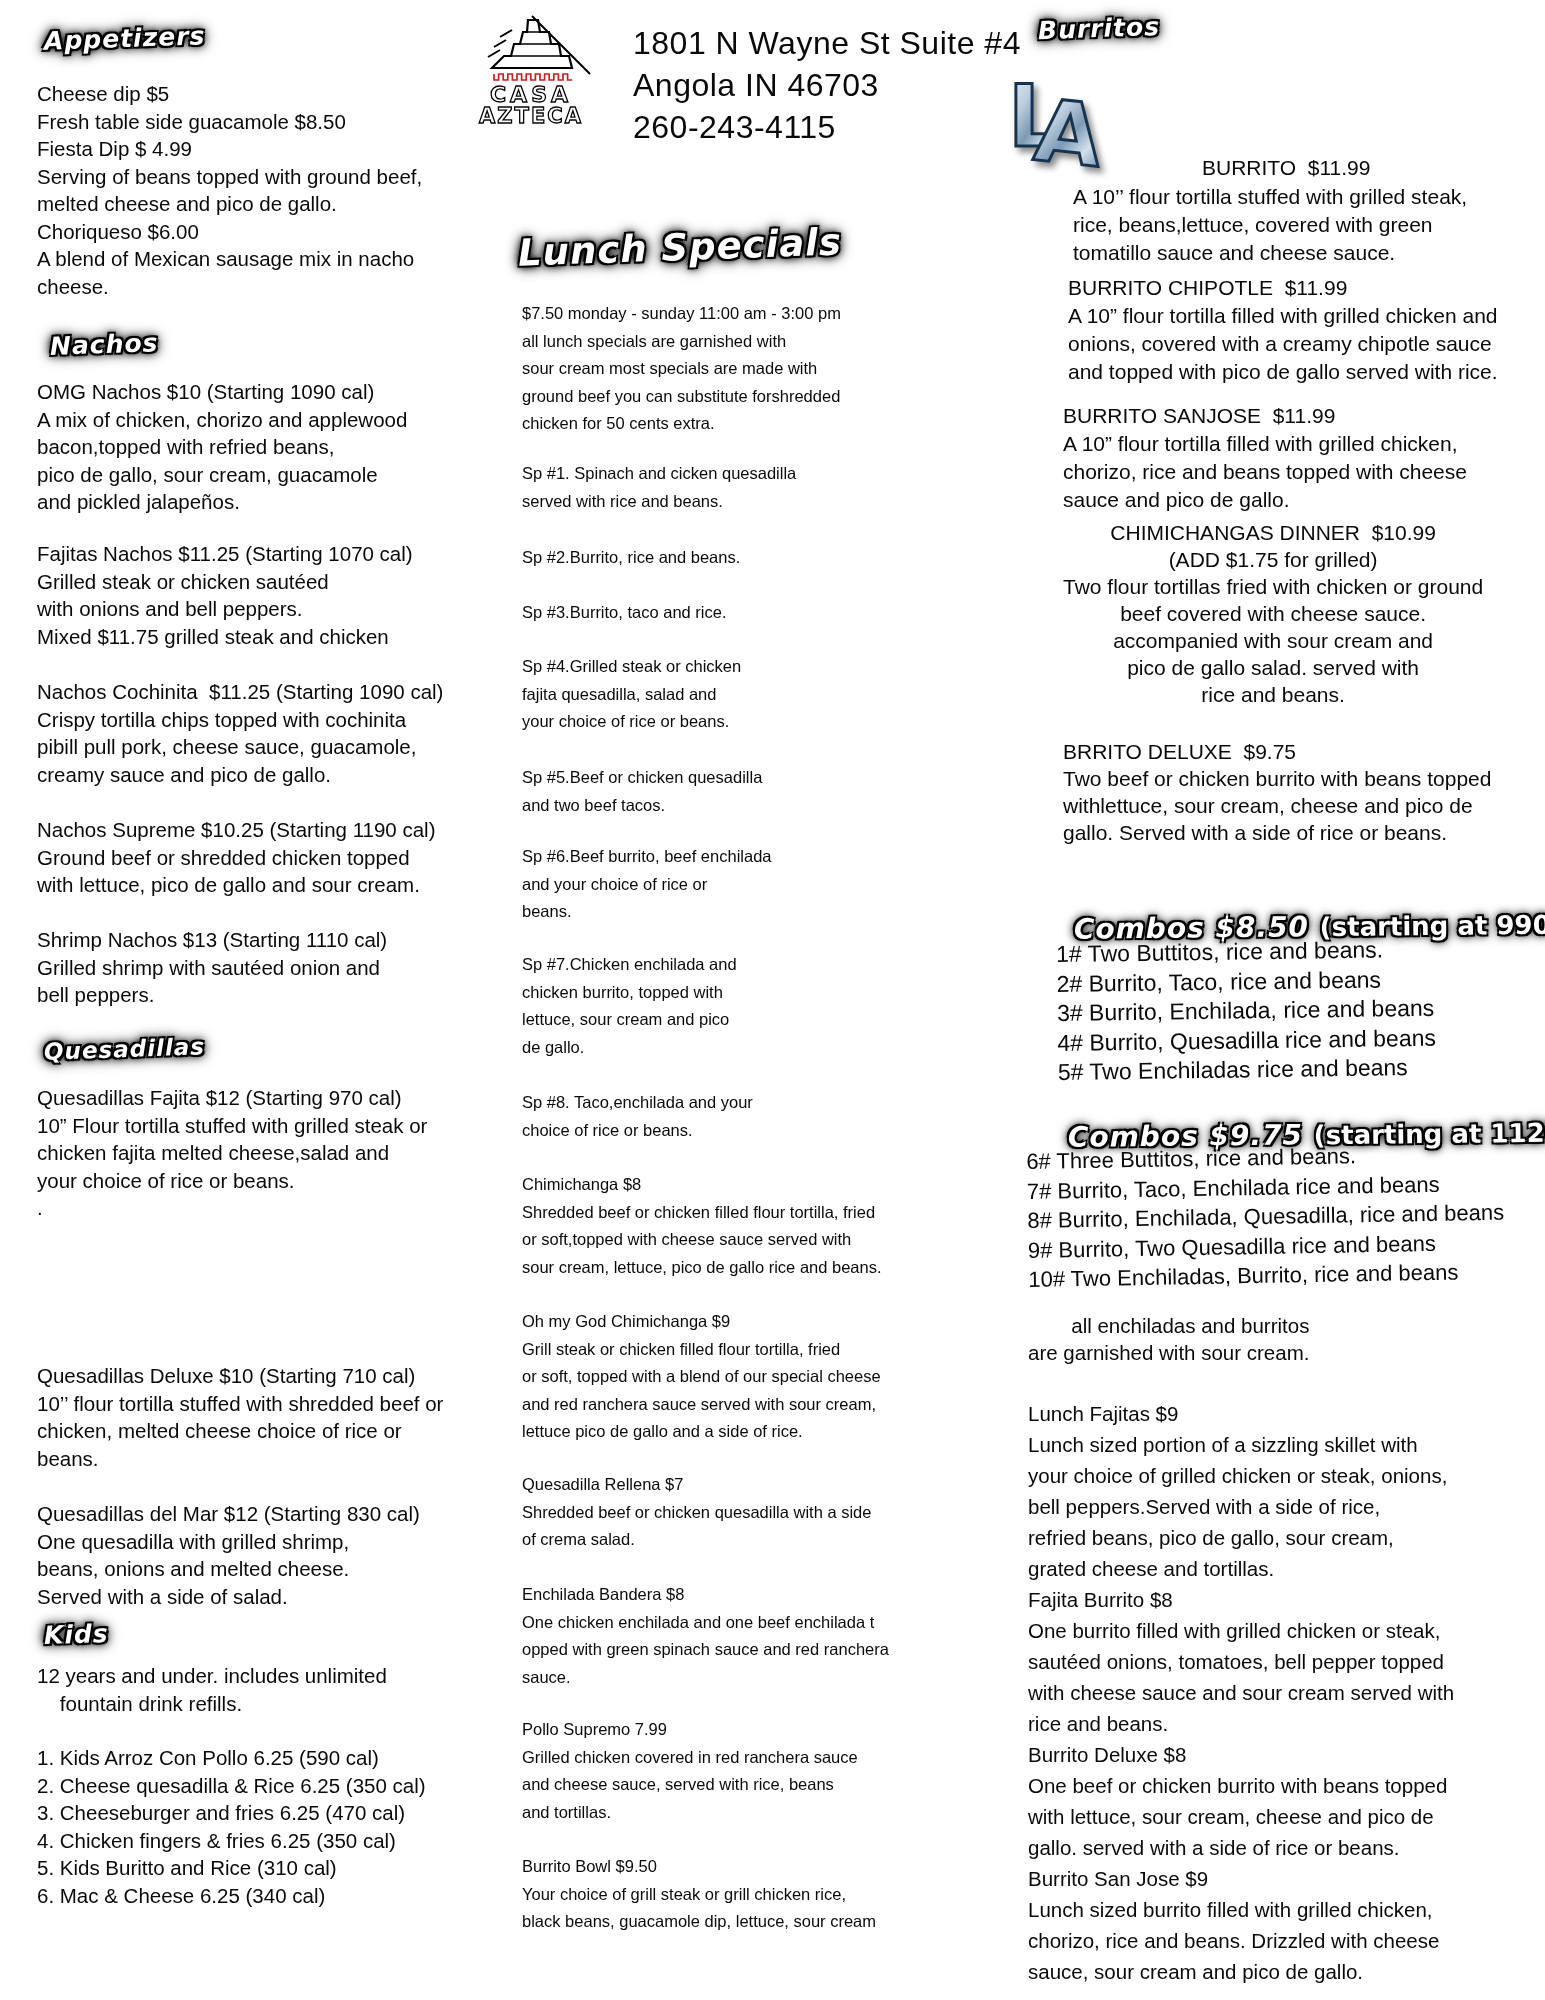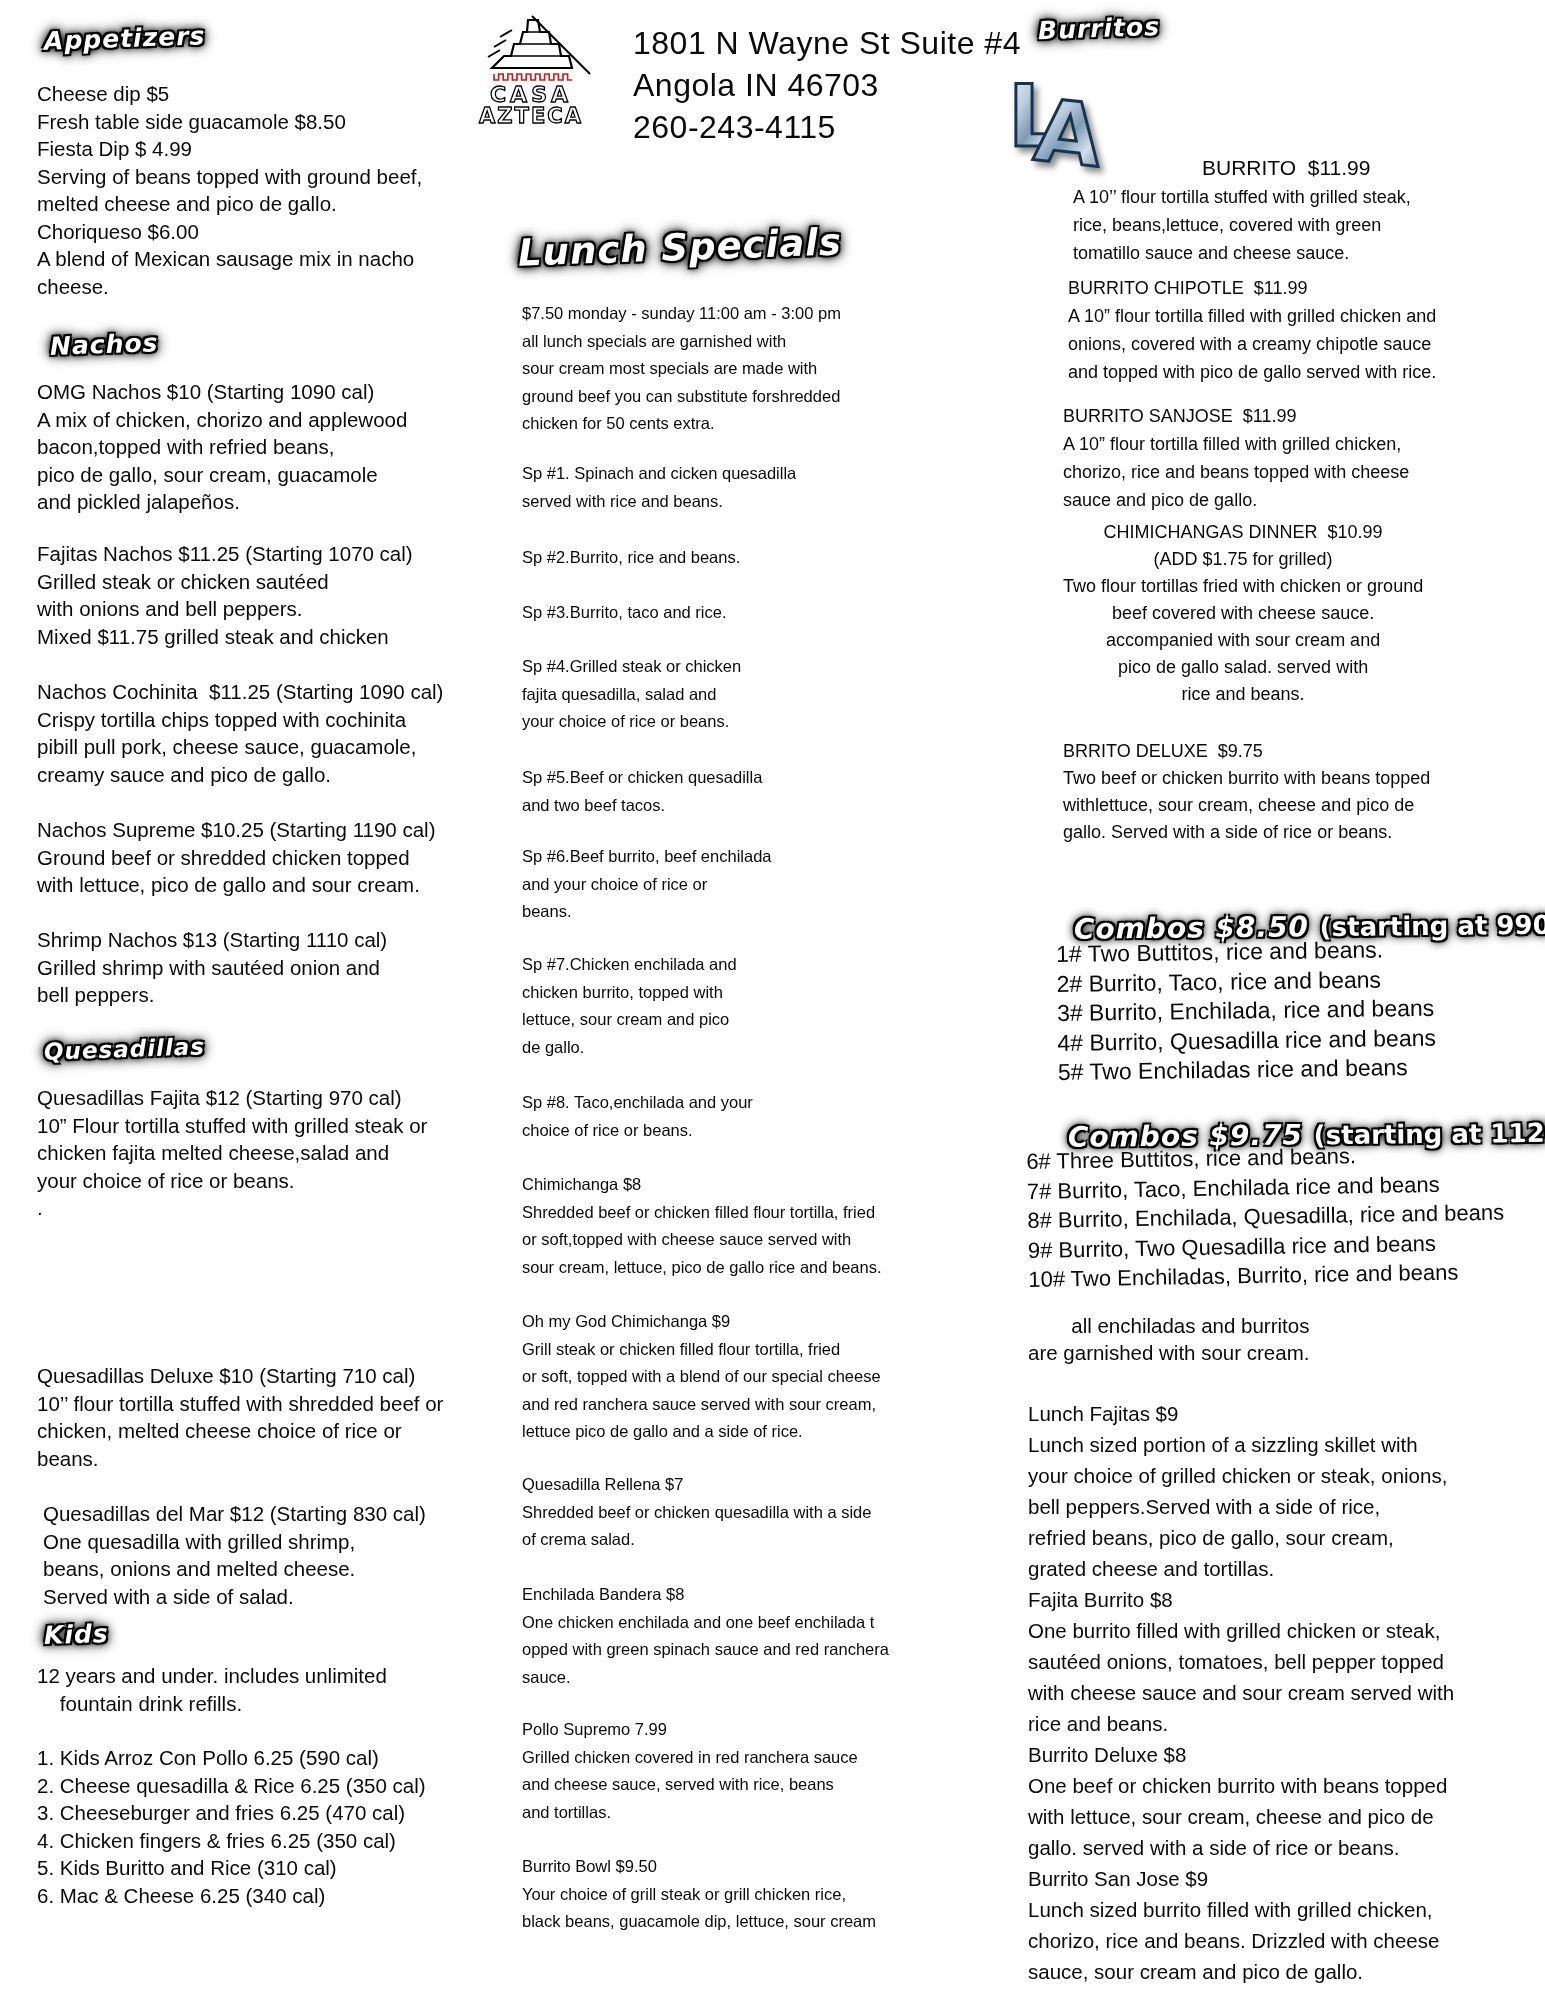--- a/index.html
+++ b/index.html
@@ -3,21 +3,21 @@
 <meta charset="utf-8">
 <style>
   html,body{margin:0;padding:0;background:#888;}
   .page{
     position:relative;width:1545px;height:2000px;background:#ffffff;
     overflow:hidden;font-family:"Liberation Sans", sans-serif;color:#000;
   }
   .t{position:absolute;white-space:pre;color:#0a0a0a;}
   .lcol{font-size:20.5px;line-height:27.5px;}
   .mcol{font-size:16.5px;line-height:27.6px;}
-  .rcol{font-size:18px;line-height:28px;}
+  .rcol{font-size:21px;line-height:28px;}
   .rlist{font-size:22px;line-height:29.5px;}
   .rbot{font-size:20.5px;line-height:31px;}
   .addr{font-size:32px;line-height:42px;letter-spacing:.5px;}
   .script{
     position:absolute;white-space:pre;
     font-family:"DejaVu Sans", sans-serif;font-weight:700;font-style:italic;
     color:#fff;letter-spacing:1px;
     text-shadow:-2px -2px 0 #000,2px -2px 0 #000,-2px 2px 0 #000,2px 2px 0 #000,
                 0 0 4px #000,0 0 7px #000,0 0 11px #000,0 0 15px #000;
     transform:rotate(-2deg);
@@ -80,21 +80,21 @@
   <div class="script" style="left:44px;top:1036px;font-size:23px;">Quesadillas</div>
   <div class="t lcol" style="left:37px;top:1084px;">Quesadillas Fajita $12 (Starting 970 cal)
 10” Flour tortilla stuffed with grilled steak or
 chicken fajita melted cheese,salad and
 your choice of rice or beans.
 .</div>
   <div class="t lcol" style="left:37px;top:1362px;">Quesadillas Deluxe $10 (Starting 710 cal)
 10’’ flour tortilla stuffed with shredded beef or
 chicken, melted cheese choice of rice or
 beans.</div>
-  <div class="t lcol" style="left:37px;top:1500px;margin-left:6px;">Quesadillas del Mar $12 (Starting 830 cal)
+  <div class="t lcol" style="left:37px;top:1500px;">Quesadillas del Mar $12 (Starting 830 cal)
 One quesadilla with grilled shrimp,
 beans, onions and melted cheese.
 Served with a side of salad.</div>
 
   <div class="script" style="left:44px;top:1620px;font-size:25px;">Kids</div>
   <div class="t lcol" style="left:37px;top:1662px;">12 years and under. includes unlimited
     fountain drink refills.</div>
   <div class="t lcol" style="left:37px;top:1744px;">1. Kids Arroz Con Pollo 6.25 (590 cal)
 2. Cheese quesadilla &amp; Rice 6.25 (350 cal)
 3. Cheeseburger and fries 6.25 (470 cal)

